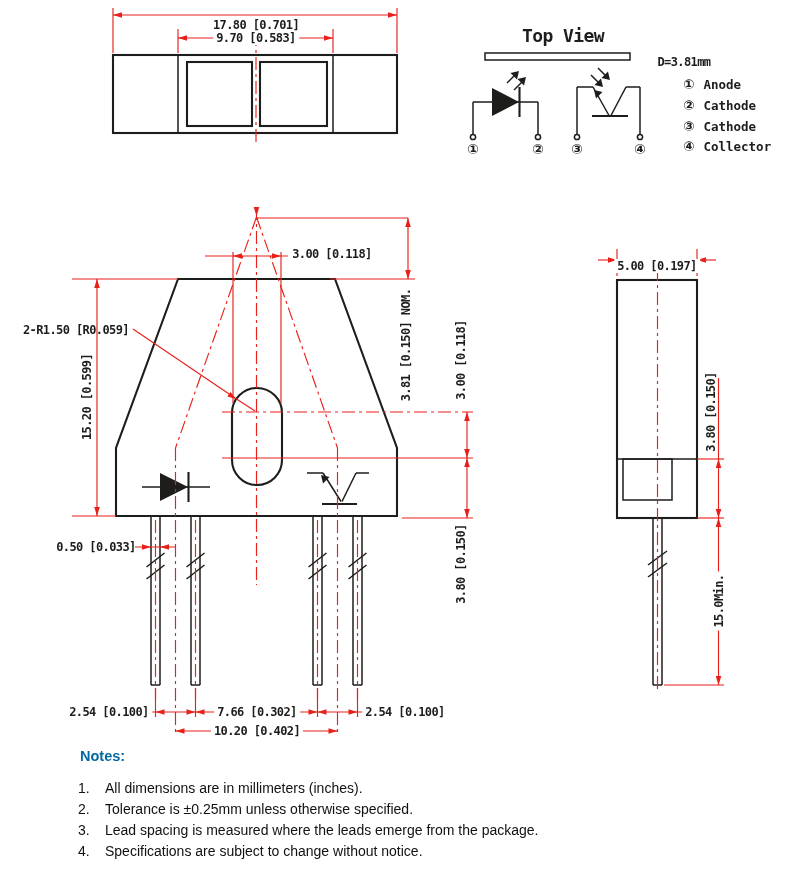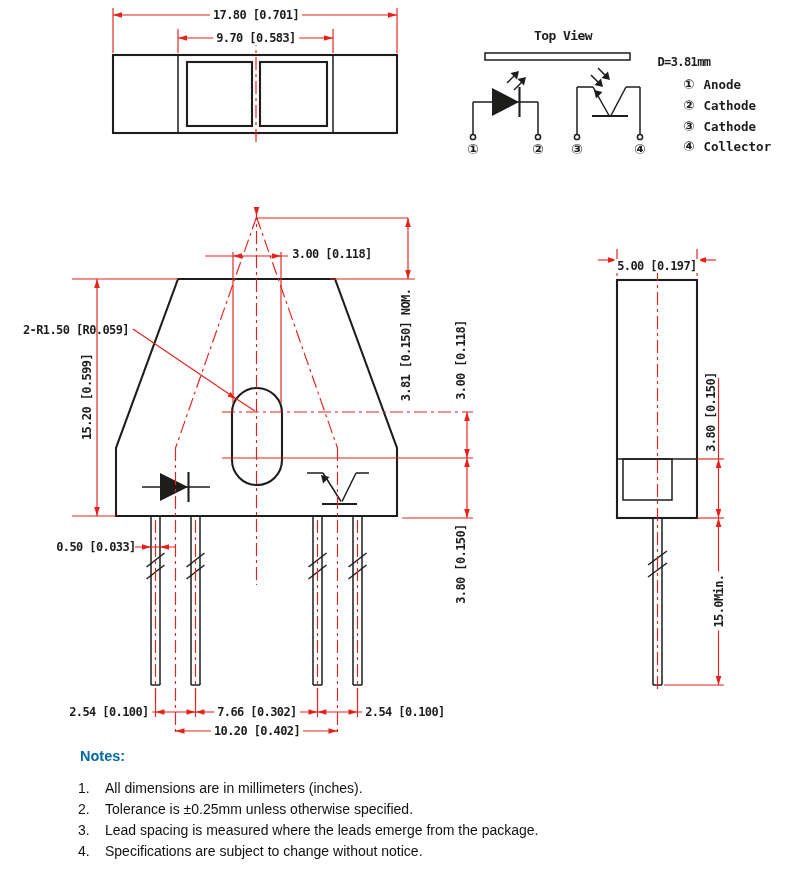--- a/index.html
+++ b/index.html
@@ -18,21 +18,21 @@
   .fw{fill:#fff;}
   .r{stroke:var(--dimension-red);stroke-width:1.15;fill:none;}
   .rcl{stroke:var(--dimension-red);stroke-width:1.15;fill:none;stroke-dasharray:13 4 3 4;}
   .rf{fill:var(--dimension-red);stroke:none;}
   
   .lbl{position:absolute;font:bold 12px "DejaVu Sans Mono","DejaVu Sans",monospace;
        letter-spacing:-0.6px;color:var(--line-black);white-space:nowrap;
        transform:translate(-50%,-50%);z-index:3;}
   .vert{transform:translate(-50%,-50%) rotate(-90deg);}
   .bg{background:var(--background);padding:0 3px;}
-  .big{font-size:13px;}
+  .big{font-size:18px;}
   .legendrow{position:absolute;transform:translate(0,-50%);font:bold 12.5px "DejaVu Sans Mono","DejaVu Sans",monospace;color:var(--line-black);white-space:nowrap;z-index:3;margin-left:7px;}
   .legendrow .cnum{margin-right:9px;font-size:13.5px;}
   .pin{position:absolute;transform:translate(-50%,-50%);font:bold 14px "DejaVu Sans","DejaVu Sans Mono",sans-serif;color:var(--line-black);z-index:3;}
   
   .notes-head{position:absolute;left:80px;top:748px;font:bold 14.5px "Liberation Sans","DejaVu Sans",sans-serif;color:#0369a1;z-index:3;}
   .note{position:absolute;left:78px;display:flex;font:14px "Liberation Sans","DejaVu Sans",sans-serif;color:#111;white-space:nowrap;z-index:3;}
   .note .n{width:27px;flex:0 0 27px;}
 </style>
 </head>
 <body>
@@ -236,21 +236,21 @@
     <polygon class="rf" points="718.5,459 715.7,468 721.3,468"></polygon>
     <polygon class="rf" points="718.5,518 715.7,509 721.3,509"></polygon>
 
     <line class="r" x1="718.5" y1="518" x2="718.5" y2="685"></line>
     <polygon class="rf" points="718.5,518 715.7,527 721.3,527"></polygon>
     <polygon class="rf" points="718.5,685 715.7,676 721.3,676"></polygon>
     <line class="r" x1="664" y1="685" x2="724" y2="685"></line>
   </g>
 </svg>
 
-<div class="lbl bg" style="left:256px;top:15px">17.80 [0.701]</div>
+<div class="lbl bg" style="left:256px;top:25px">17.80 [0.701]</div>
 <div class="lbl bg" style="left:256px;top:38px">9.70 [0.583]</div>
 
 <div class="lbl big" style="left:563px;top:35px">Top View</div>
 <div class="lbl" style="left:684px;top:62px">D=3.81mm</div>
 
 <div class="pin" style="left:473px;top:149px">①</div>
 <div class="pin" style="left:538px;top:149px">②</div>
 <div class="pin" style="left:577px;top:149px">③</div>
 <div class="pin" style="left:640px;top:149px">④</div>
 

